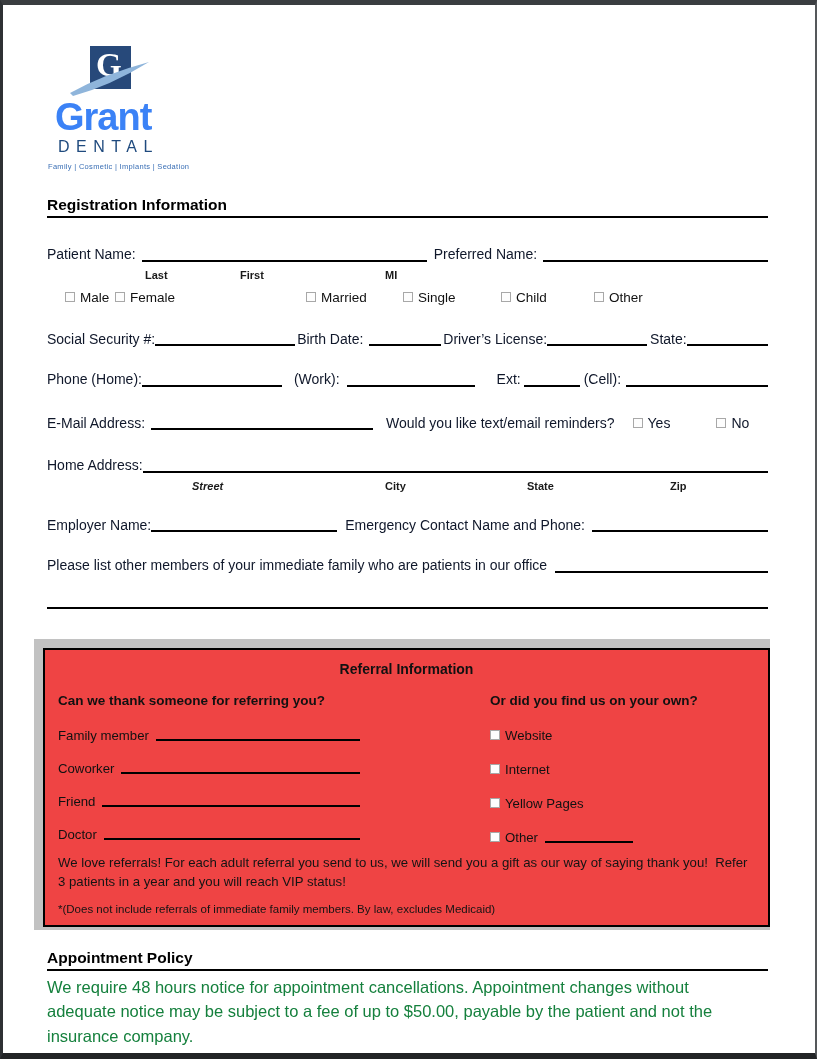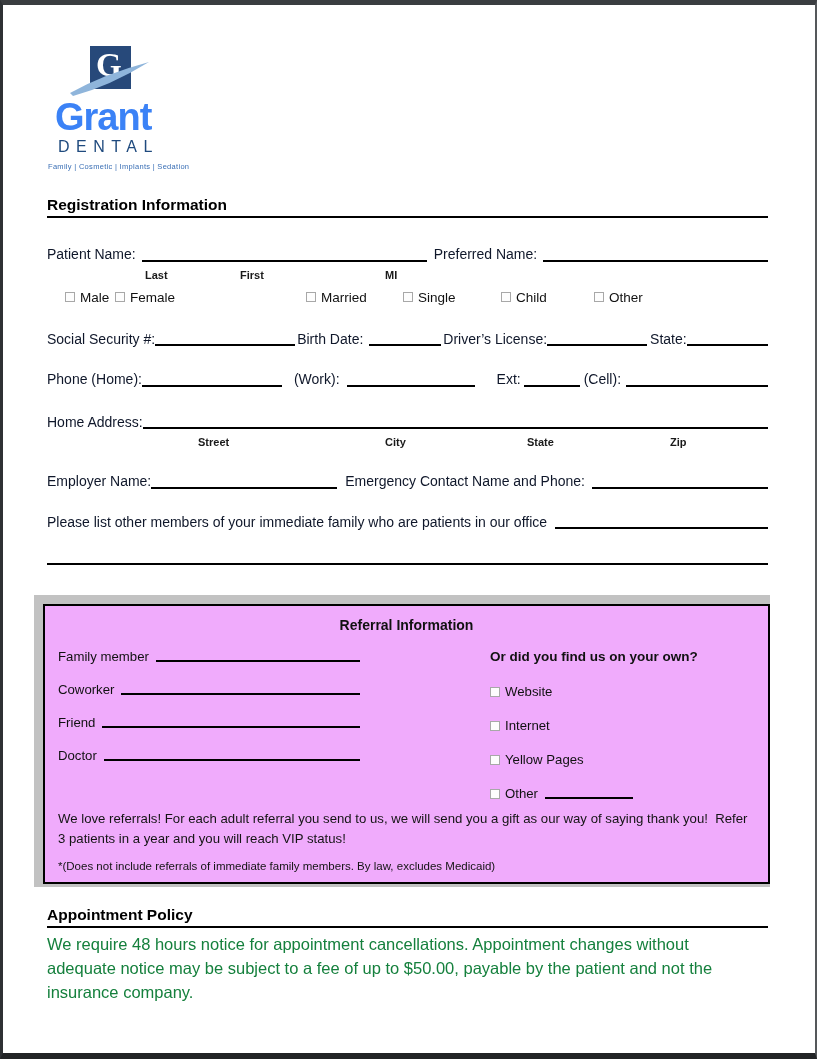--- a/index.html
+++ b/index.html
@@ -56,21 +56,21 @@
   .subrow { position:relative; height:14px; font-size:11px; font-weight:bold; color:#1a1a1a; }
   .subrow span { position:absolute; top:1px; }
   .cbrow { position:relative; height:17px; margin-top:8px; font-size:13.5px; }
   .cbitem { position:absolute; top:0; display:inline-flex; align-items:center; white-space:nowrap;margin-left:18px; }
   .cb {
     display:inline-block; width:10px; height:10px;
     border:1px solid #a8a8a8; background:#fdfdfd; margin-right:5px; flex:0 0 auto;
   }
   
   .ref-wrap { margin-top:30px; margin-left:-13px; width:736px; background:#c2c2c2; padding:9px 0 3px 9px; }
-  .ref-box { background:#f0abfc; border:2px solid #000; padding:9px 13px 10px 13px; }
+  .ref-box { background:#ef4444; border:2px solid #000; padding:9px 13px 10px 13px; }
   .ref-title { text-align:center; font-size:14px; font-weight:bold; margin:2px 0 16px; }
   .ref-cols { display:flex; }
   .ref-left { width:432px; }
   .ref-right { flex:1; }
   .ref-colhead { font-size:13.5px; font-weight:bold; margin-bottom:20px; }
   .ref-field { display:flex; align-items:flex-end; width:302px; margin-bottom:18px; font-size:13.2px; white-space:nowrap; }
   .ref-field .ln { flex:1; margin-left:7px; }
   .ref-opt { display:flex; align-items:center; margin-bottom:19px; font-size:13.2px; white-space:nowrap; }
   .ref-opt .ln { width:88px; margin-left:7px; align-self:flex-end; }
   .ref-promo { font-size:13.2px; line-height:1.5; margin-top:2px; white-space:pre-wrap; color:#141414; }
@@ -157,28 +157,41 @@
     <span class="lbl">Phone (Home):</span>
     <span class="ln" style="width:140px;"></span>
     <span class="lbl" style="margin-left:12px;">(Work):</span>
     <span class="ln" style="width:128px;margin-left:7px;"></span>
     <span class="lbl" style="margin-left:22px;">Ext:</span>
     <span class="ln" style="width:56px;margin-left:3px;"></span>
     <span class="lbl" style="margin-left:4px;">(Cell):</span>
     <span class="ln grow" style="margin-left:5px;"></span>
   </div>
 
+  <div class="row mt26">
+    <span class="lbl">E-Mail Address:</span>
+    <span class="ln" style="width:222px;margin-left:6px;"></span>
+    <span class="lbl" style="margin-left:13px;">Would you like text/email reminders?</span>
+    <span class="cbitem" style="position:static;margin-left:18px;align-self:center;">
+      <span class="cb"></span>
+      <span>Yes</span>
+    </span>
+    <span class="cbitem" style="position:static;margin-left:46px;align-self:center;">
+      <span class="cb"></span>
+      <span>No</span>
+    </span>
+  </div>
 
   <div class="row mt25">
     <span class="lbl">Home Address:</span>
     <span class="ln grow"></span>
   </div>
 
   <div class="subrow mt4">
-    <span style="left:151px;">Street</span>
+    <span style="left:145px;font-style:italic;">Street</span>
     <span style="left:338px;">City</span>
     <span style="left:480px;">State</span>
     <span style="left:623px;">Zip</span>
   </div>
 
   <div class="row mt24">
     <span class="lbl">Employer Name:</span>
     <span class="ln" style="width:186px;"></span>
     <span class="lbl" style="margin-left:8px;">Emergency Contact Name and Phone:</span>
     <span class="ln grow" style="margin-left:7px;"></span>
@@ -189,20 +202,21 @@
     <span class="ln grow" style="margin-left:8px;"></span>
   </div>
 
   <div class="fullline"></div>
 
   <div class="ref-wrap">
     <div class="ref-box">
       <div class="ref-title">Referral Information</div>
       <div class="ref-cols">
         <div class="ref-left">
+          <div class="ref-colhead">Can we thank someone for referring you?</div>
           <div class="ref-field">
             <span>Family member</span>
             <span class="ln"></span>
           </div>
           <div class="ref-field">
             <span>Coworker</span>
             <span class="ln"></span>
           </div>
           <div class="ref-field">
             <span>Friend</span>

